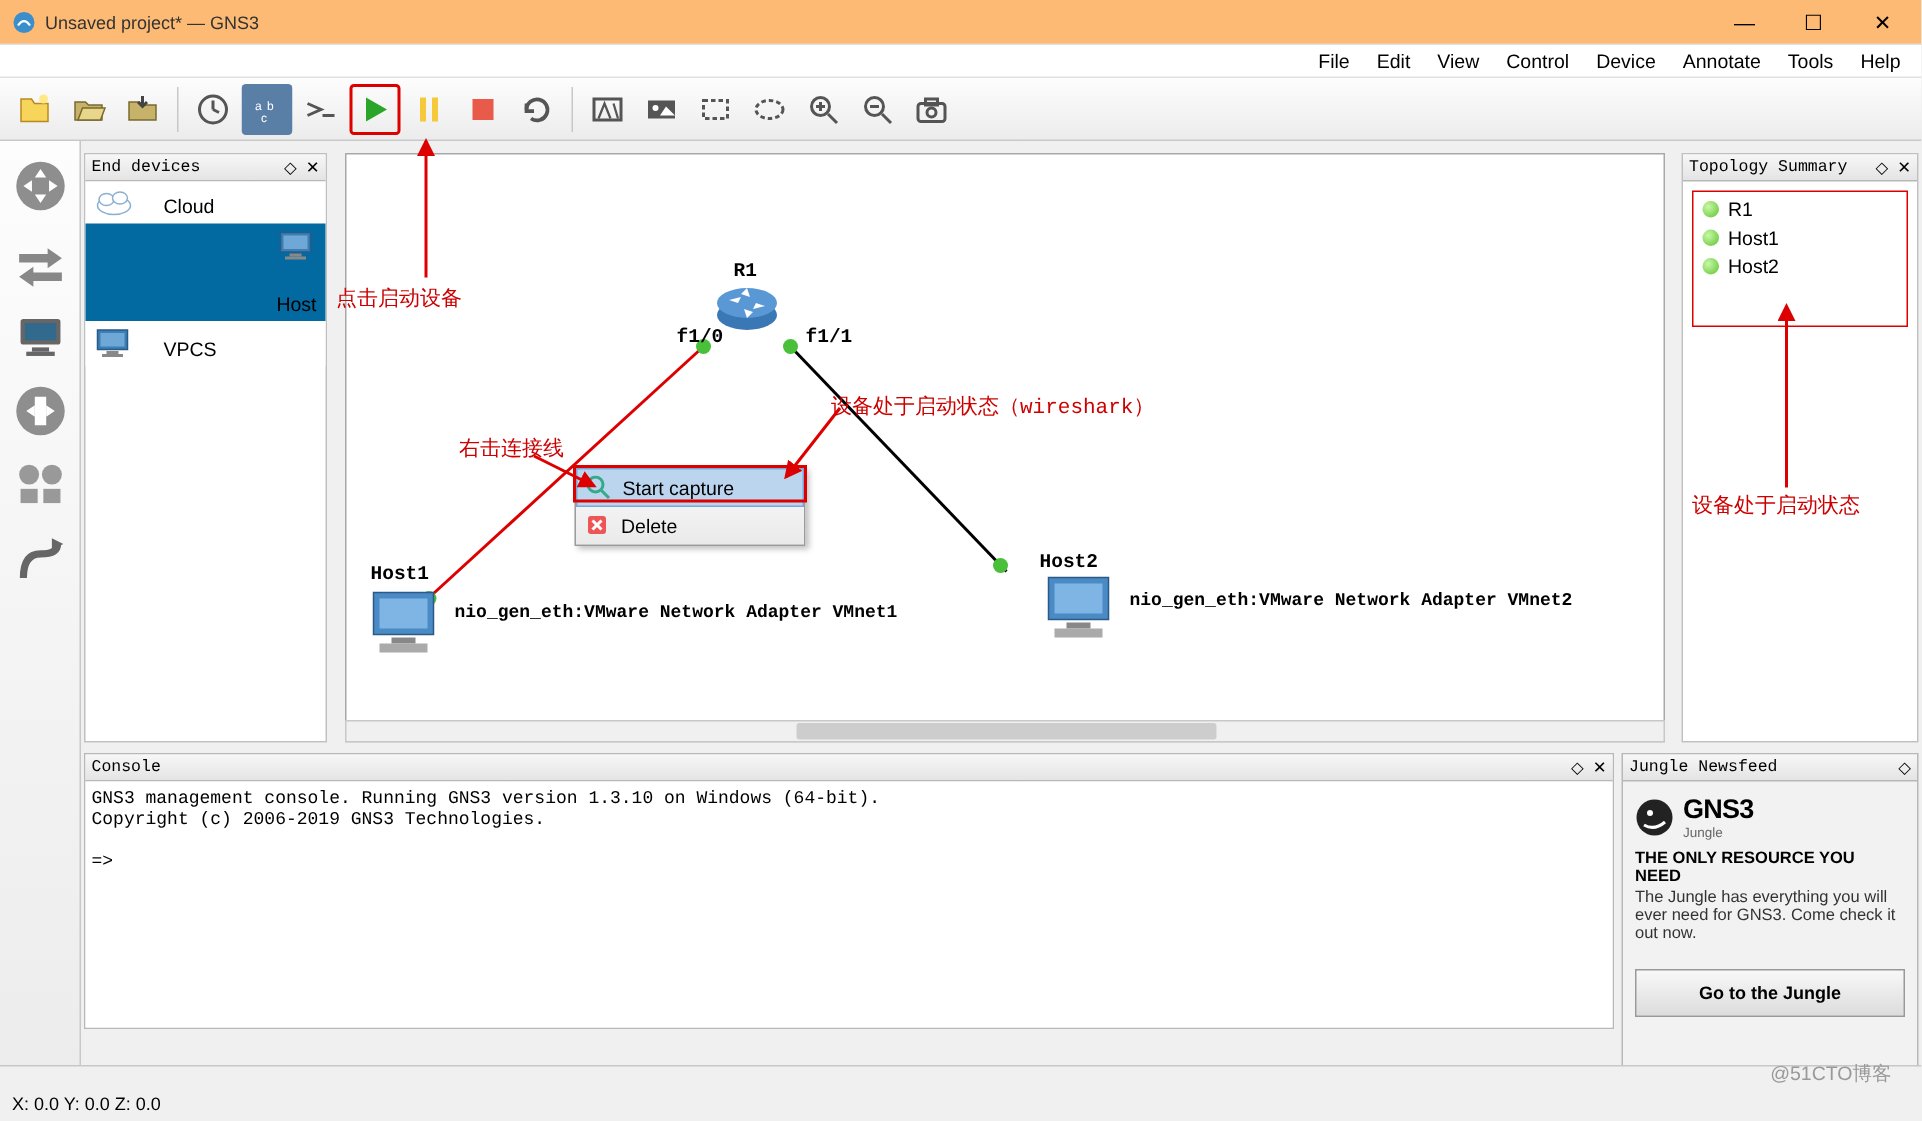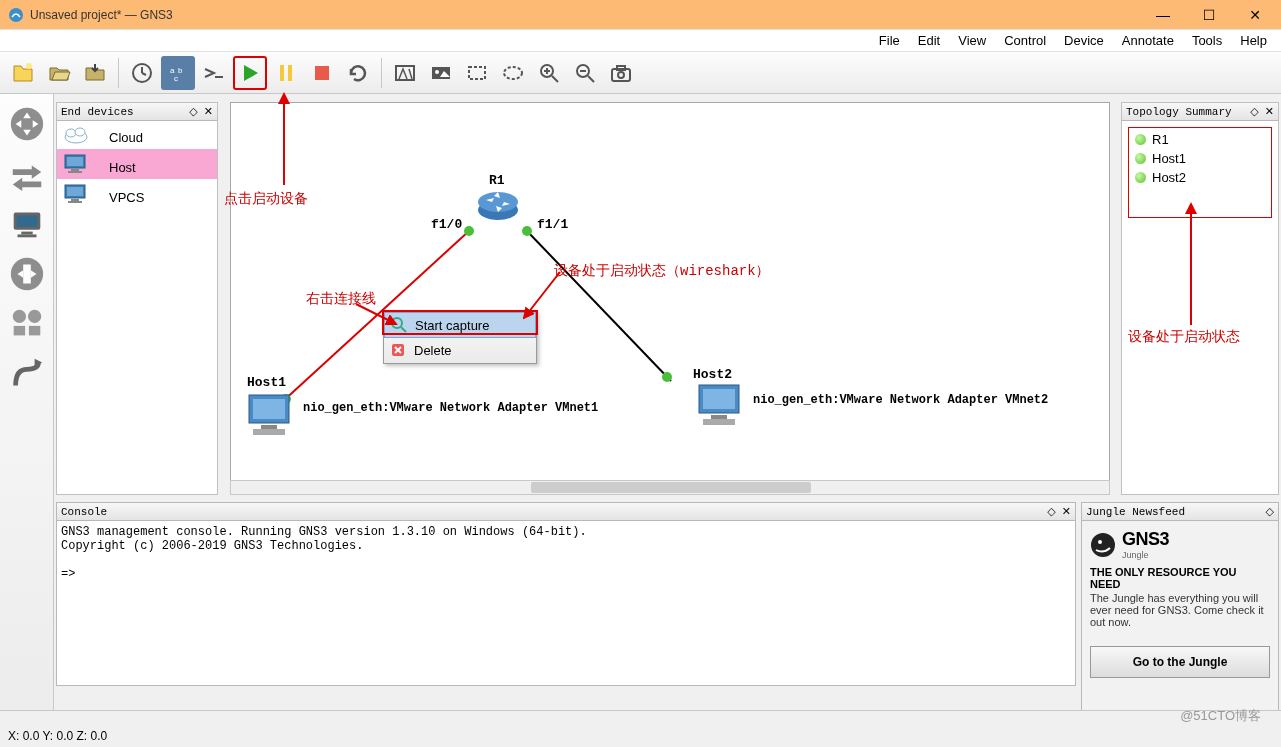--- a/index.html
+++ b/index.html
@@ -17,21 +17,21 @@
 .tool-btn svg { width: 24px; height: 24px; }
 .start-btn { border: 2px solid #d00 !important; padding:1px; }
 .nodes-toolbar { position: absolute; left: 0; top: 94px; width: 54px; bottom: 20px; background: linear-gradient(#fdfdfd,#ececec); border-right: 1px solid #c8c8c8; display: flex; flex-direction: column; align-items: center; padding-top: 8px; gap: 6px;}
 .nodes-toolbar .node-btn { width: 44px; height: 44px; display:flex;align-items:center;justify-content:center; }
 .nodes-toolbar svg { width: 38px; height: 38px; }
 .panel-header { height: 18px; background: linear-gradient(#f7f7f7,#e4e4e4); border-bottom: 1px solid #b8b8b8; font-size: 11px; font-family: "Courier New", monospace; padding: 1px 4px; display:flex; align-items:center; justify-content:space-between;}
 .panel-header .hdr-ctrls { display:flex; gap:6px; font-family: Arial,sans-serif;}
 .end-devices { position:absolute; left:56px; top:102px; width:162px; height:393px; background:#fff; border:1px solid #c0c0c0;}
 .ed-list { background:#fff; }
 .ed-item { display:flex; align-items:flex-end; padding:4px 6px; gap:20px; font-size:13px;}
-.ed-item.selected { background:#f9a8d4; }
+.ed-item.selected { background:#0369a1;flex-direction:column; }
 .canvas-area { position:absolute; left:230px; top:102px; width:880px; height:393px; background:#fff; border:1px solid #a8a8a8; }
 .topo-summary { position:absolute; right:2px; top:102px; width:158px; height:393px; background:#fff; border:1px solid #c0c0c0;}
 .topo-list { padding:4px;}
 .topo-box { border:1px solid #d00; padding:2px 4px 30px 4px; margin:2px;}
 .topo-item { display:flex; align-items:center; gap:6px; padding:2px; font-size:13px;}
 .status-dot { width:11px;height:11px;border-radius:50%; background: radial-gradient(circle at 35% 35%, #c8f8a8, #5cc22c);}
 .context-menu { position:absolute; left:382px; top:310px; width:154px; background:linear-gradient(#fcfcfc,#eaeaea); border:1px solid #9a9a9a; box-shadow:2px 2px 4px rgba(0,0,0,.25);}
 .cm-item { display:flex; align-items:center; padding:4px 6px; gap:8px; font-size:13px; border-bottom:1px solid transparent;}
 .cm-item.highlight { background:#bcd5ef; border:1px solid #7aa8d6; }
 .cm-icon { width:16px; height:16px; display:inline-block;}
@@ -283,21 +283,21 @@
   </svg>
 
   <div style="position:absolute;left:245px;top:85px;">
     <svg width="44" height="34">
         <ellipse cx="22" cy="22" rx="20" ry="10" fill="#3a78b5"></ellipse>
         <ellipse cx="22" cy="14" rx="20" ry="10" fill="#5a98d5"></ellipse>
         <path d="M10 12 L18 10 L16 14 Z M34 16 L26 18 L28 14 Z M18 8 L22 4 L24 10 Z M26 20 L22 24 L20 18 Z" fill="#fff"></path>
       </svg>
   </div>
   <span class="canvas-label" style="left:258px;top:70px;">R1</span>
-  <span class="canvas-label" style="left:200px;top:114px;">f1/0</span>
+  <span class="canvas-label" style="left:220px;top:114px;">f1/0</span>
   <span class="canvas-label" style="left:306px;top:114px;">f1/1</span>
 
   <div style="position:absolute;left:12px;top:288px;">
     <svg width="56" height="50">
         <rect x="6" y="4" width="40" height="28" fill="#4a8ac5" stroke="#2a5a85"></rect>
         <rect x="10" y="8" width="32" height="20" fill="#7fb5e5"></rect>
         <rect x="18" y="34" width="16" height="4" fill="#888"></rect>
         <rect x="10" y="38" width="32" height="6" fill="#aaa"></rect>
       </svg>
   </div>

